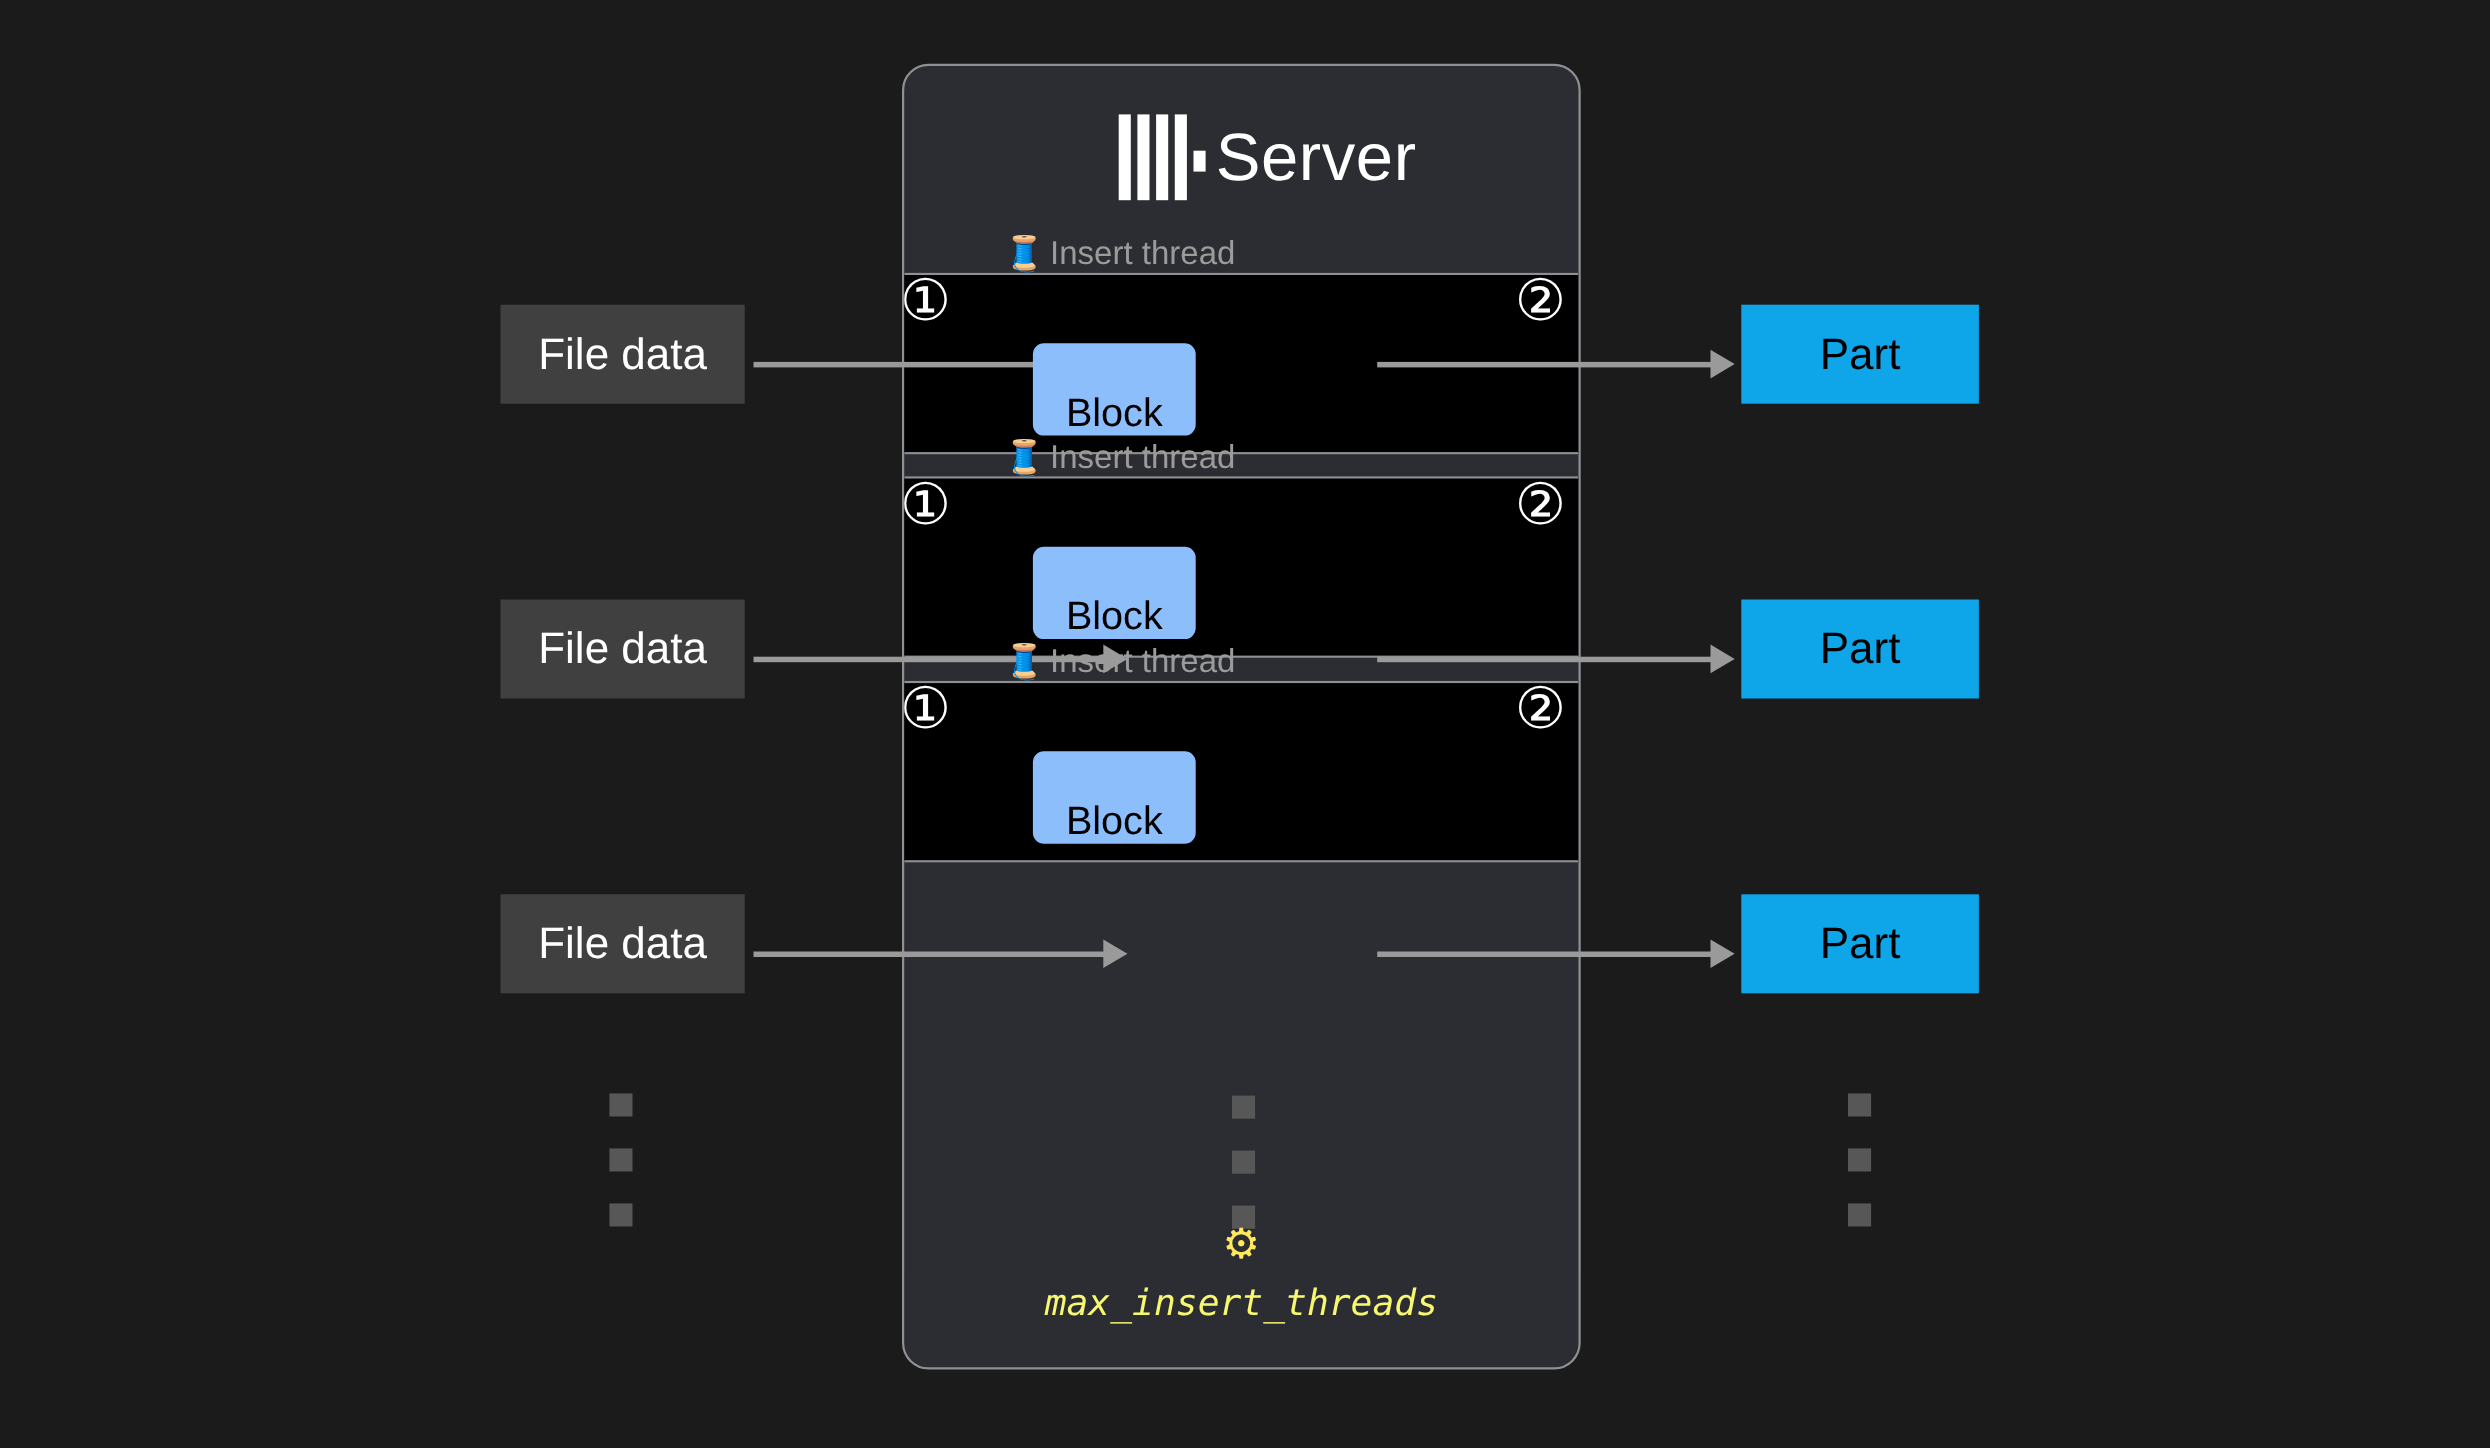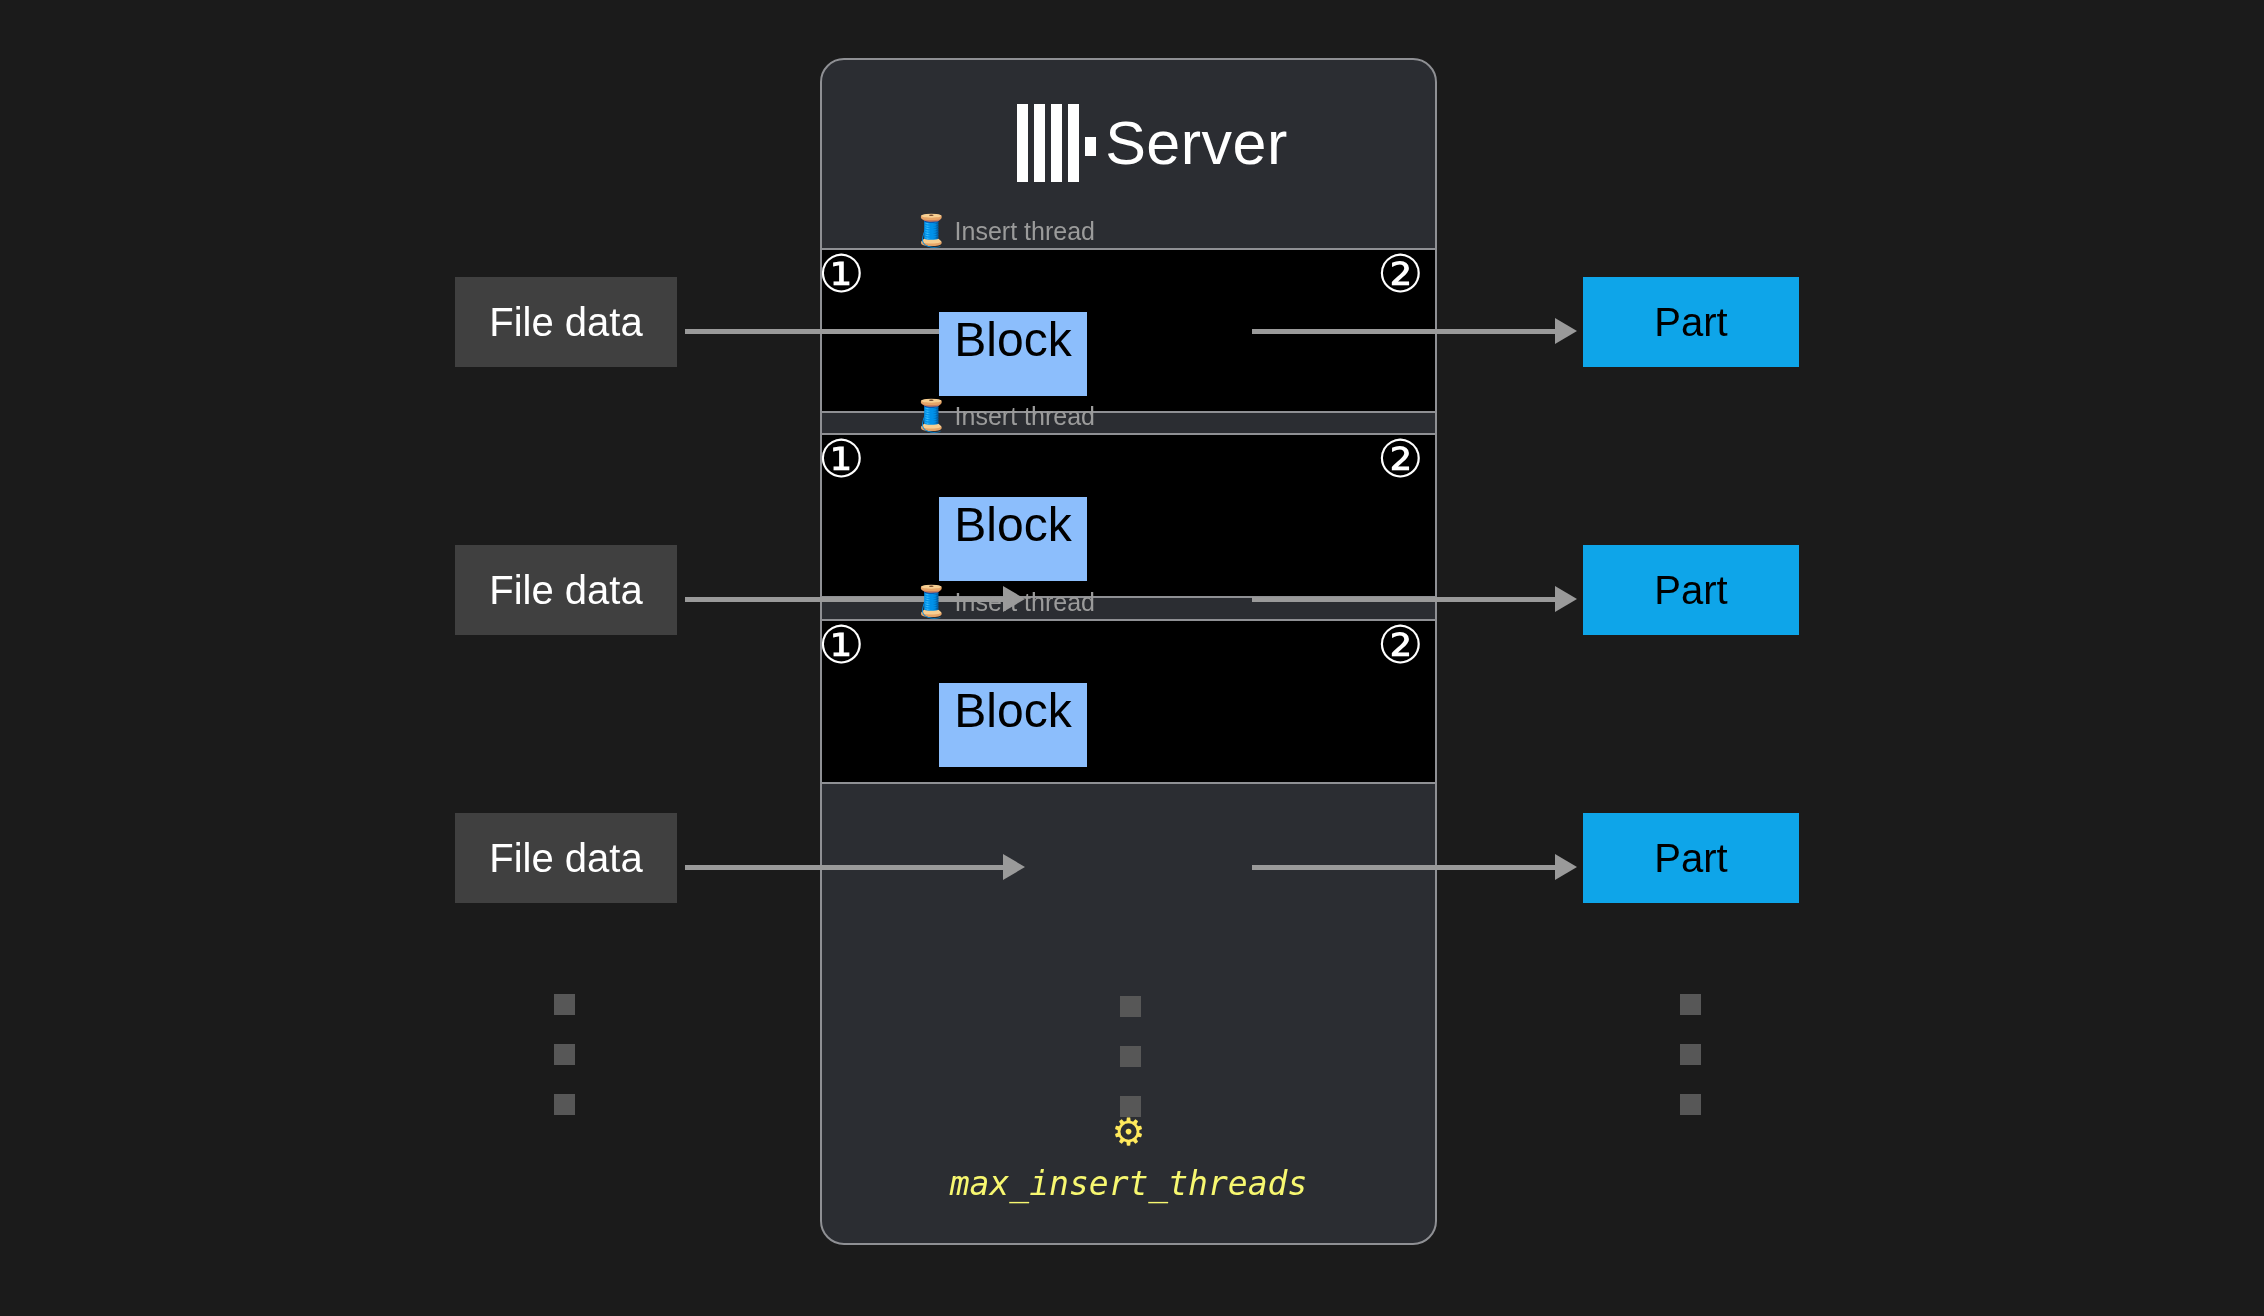--- a/index.html
+++ b/index.html
@@ -51,30 +51,31 @@
     box-sizing:border-box;
   }
   .thread-label{
     position:absolute;
     display:flex;align-items:center;gap:4px;
     white-space:nowrap;
     z-index:6;
   }
   .thread-label .spool{font-size:31px;line-height:31px;}
   .thread-label .tl-text{
-    color:#9b9b9b;font-size:25px;line-height:30px;
+    color:#9b9b9b;font-size:30px;line-height:30px;
   }
 
   .block-box{
     position:absolute;
     background:#8cbefc;
     color:#000000;
-    display:flex;align-items:flex-start;justify-content:center;
-    font-size:48px;
+    display:flex;align-items:flex-end;justify-content:center;
+    font-size:36px;
     z-index:5;
+    border-radius:10px;
   }
 
   .circ-num{
     position:absolute;
     color:#ffffff;
     font-size:52px;line-height:52px;
     z-index:7;
   }
 
   

